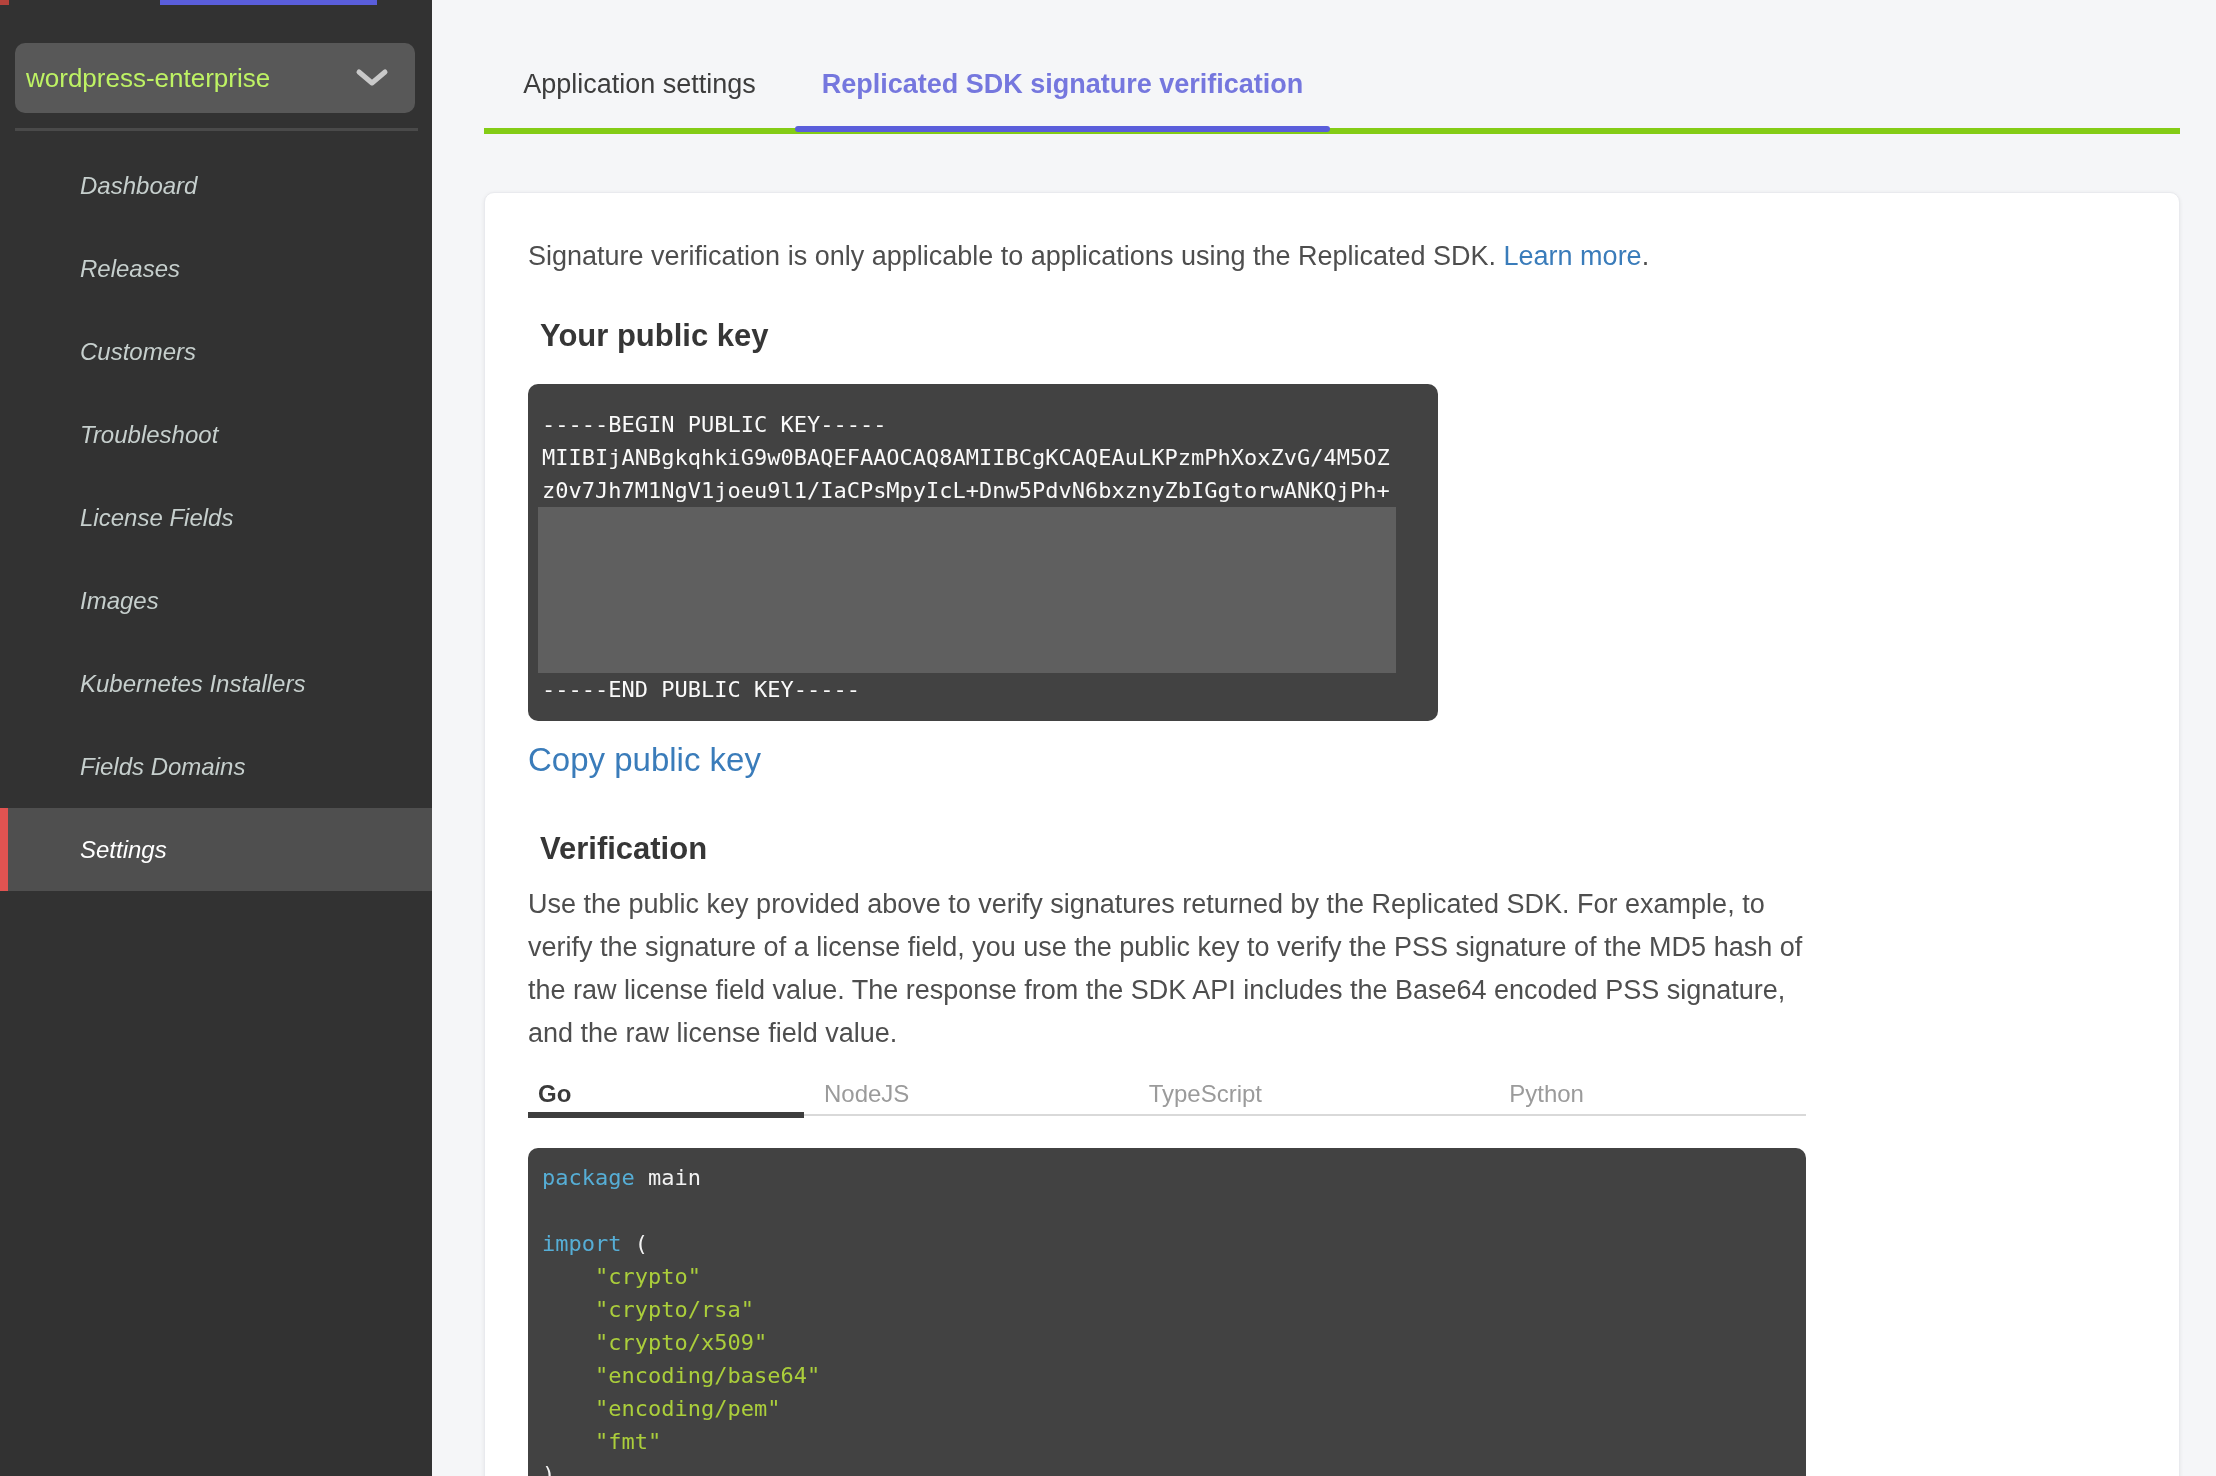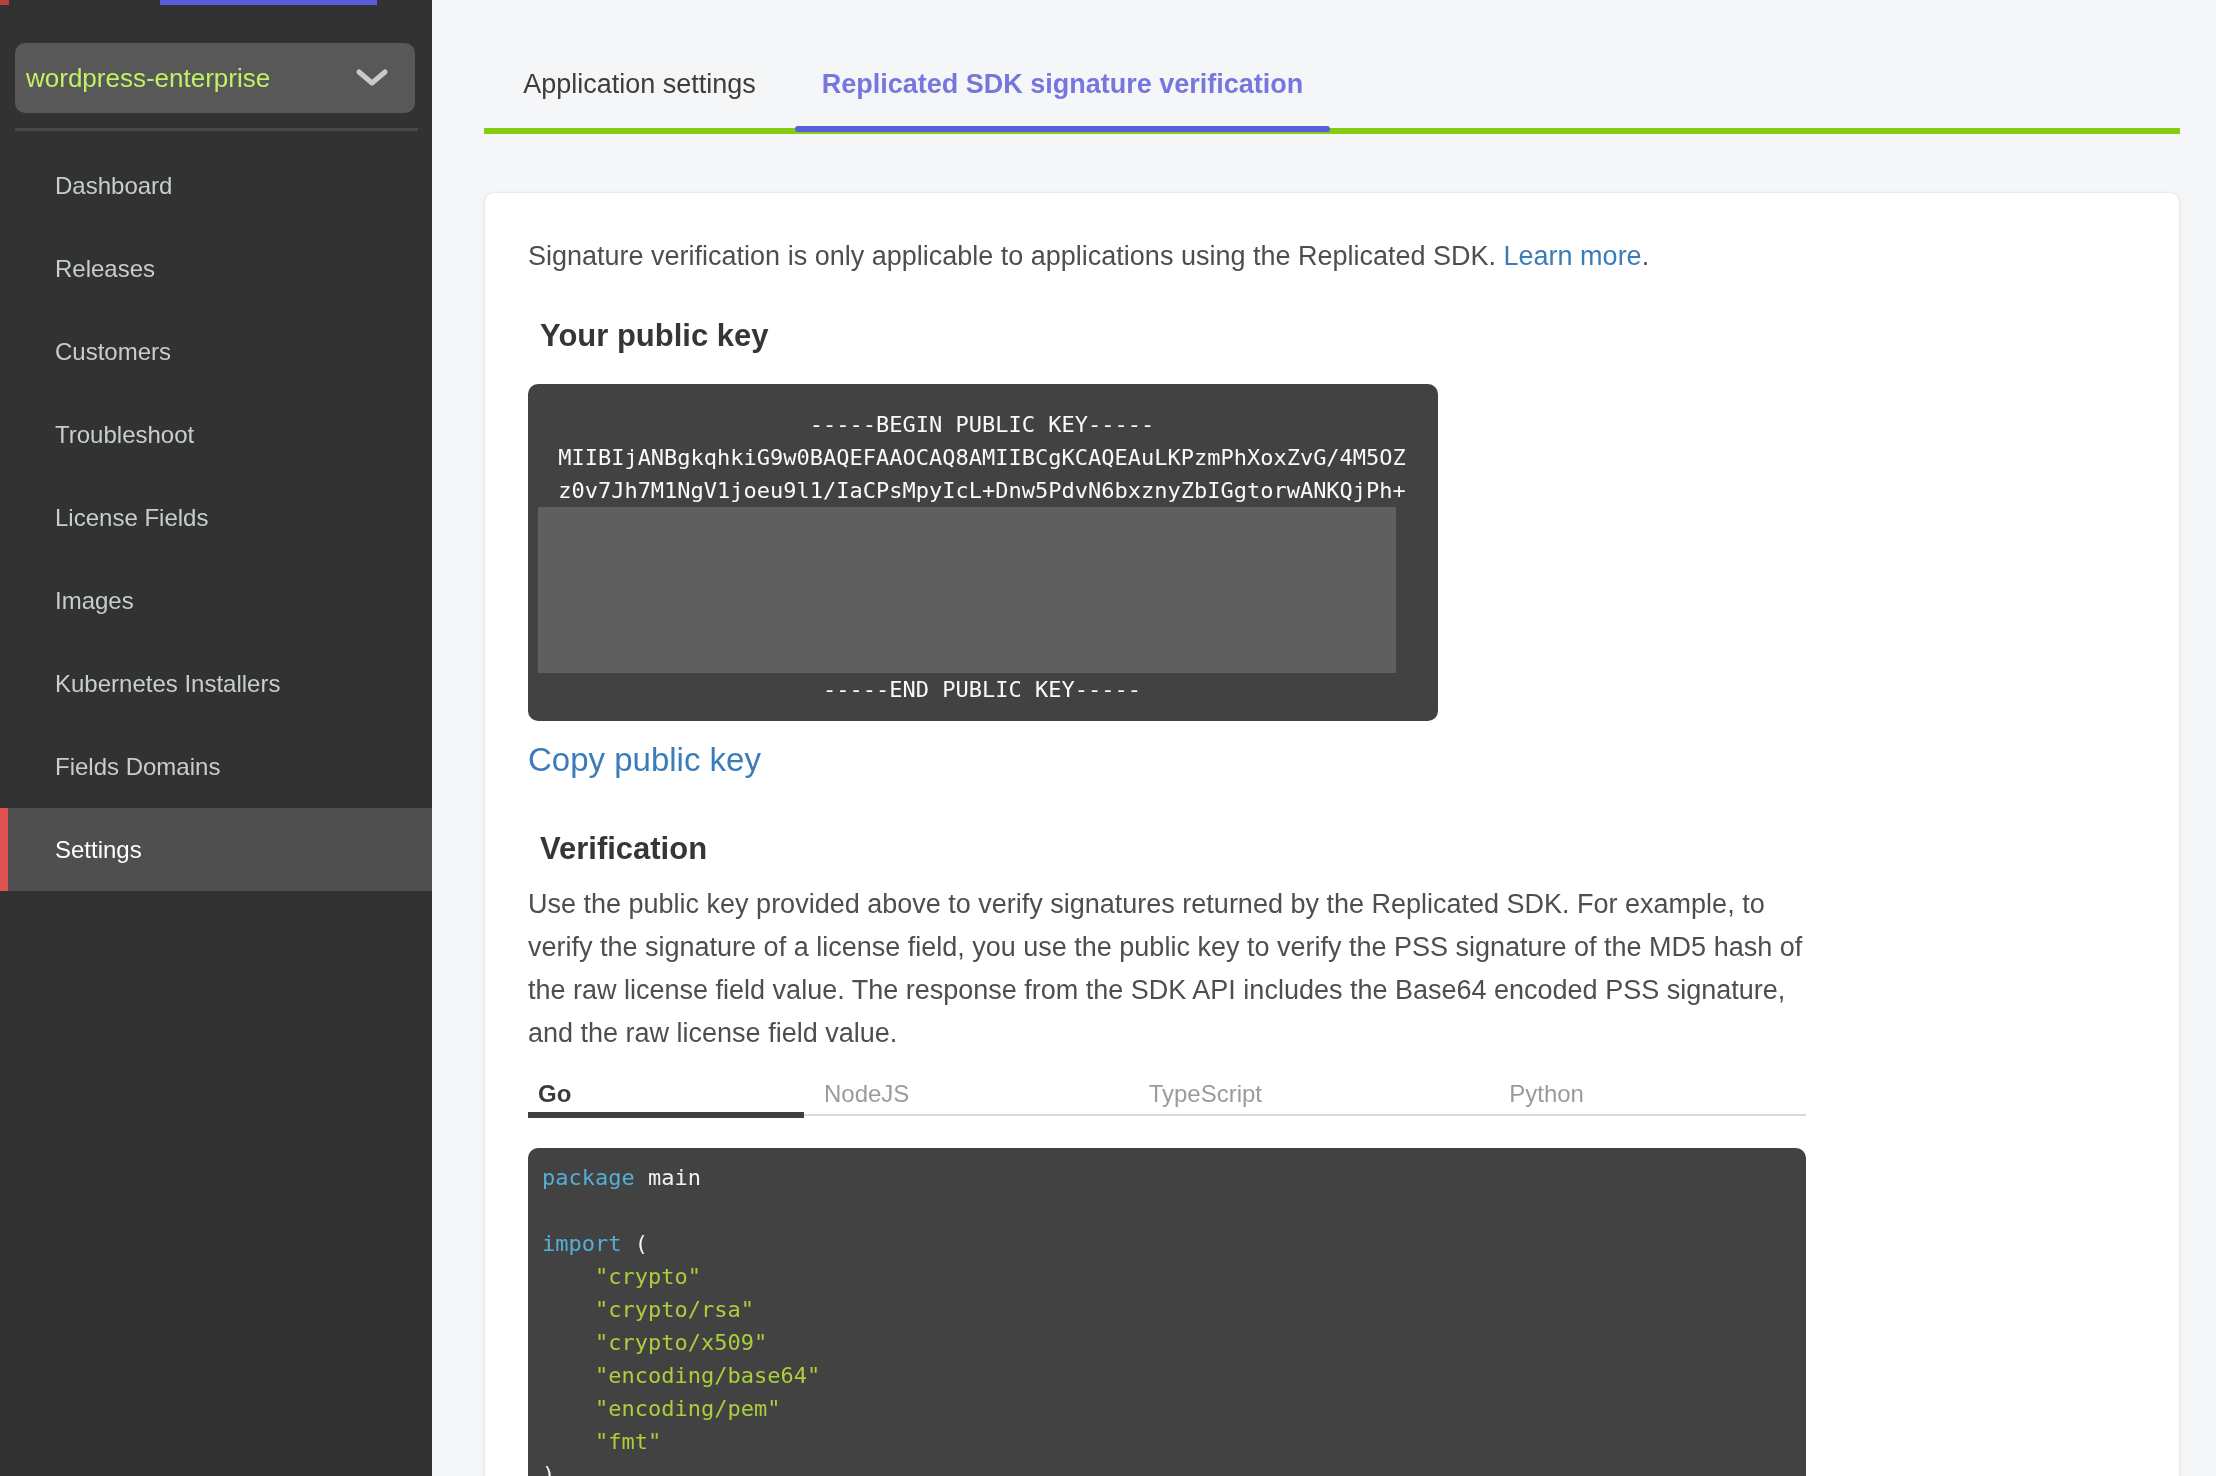--- a/index.html
+++ b/index.html
@@ -11,22 +11,22 @@
   .sidebar{position:absolute;left:0;top:0;width:432px;height:1476px;background:#323232;}
   .top-strip{position:absolute;left:0;top:0;width:432px;height:5px;background:#323232;}
   .strip-red{position:absolute;left:0;top:0;width:9px;height:5px;background:#b5433c;}
   .strip-indigo{position:absolute;left:160px;top:0;width:217px;height:5px;background:#5a5edb;}
   .app-selector{position:absolute;left:15px;top:43px;width:400px;height:70px;background:#585858;
                 border-radius:10px;display:flex;align-items:center;cursor:pointer;}
   .app-selector-label{color:#bef264;font-size:26px;padding-left:11px;flex:1;}
   .chevron{margin-right:26px;display:flex;align-items:center;}
   .sidebar-divider{position:absolute;left:15px;top:128px;width:403px;height:3px;background:#4a4a4a;}
   .nav{position:absolute;left:0;top:144px;width:432px;}
-  .nav-item{height:83px;display:flex;align-items:center;padding-left:55px;
-            color:#c6cfcd;font-size:24px;cursor:pointer;position:relative;}
+  .nav-item{height:83px;display:flex;align-items:center;padding-left:80px;
+            color:#c6cfcd;font-size:24px;cursor:pointer;position:relative;font-style:italic;}
   .nav-item.selected{background:#4f4f4f;color:#ffffff;}
   .nav-item.selected::before{content:"";position:absolute;left:0;top:0;width:8px;height:83px;background:#e05351;}
 
   
   .main{position:absolute;left:432px;top:0;width:1784px;height:1476px;background:#f5f6f8;}
   .tabs{position:absolute;left:52px;top:41px;width:1696px;height:93px;display:flex;
         border-bottom:6px solid #84cc16;}
   .tab{display:flex;align-items:center;justify-content:center;font-size:27px;color:#3d3d3d;
        cursor:pointer;position:relative;height:100%;}
   .tab-0{width:311px;}
@@ -38,21 +38,21 @@
   .card{position:absolute;left:52px;top:192px;width:1696px;height:1380px;background:#ffffff;
         border:1px solid #e9eaee;border-radius:10px;box-shadow:0 1px 4px rgba(0,0,0,.07);
         padding:42px 0 0 43px;}
   .intro{margin:0;font-size:27px;line-height:43px;color:#4e4e4e;width:1280px;}
   .link{color:#3a7cba;text-decoration:none;cursor:pointer;}
   h2{margin:12px;font-size:31px;line-height:40px;font-weight:700;color:#363636;}
   .h2-key{margin-top:38px;}
   .key-box{margin-top:28px;width:910px;height:337px;background:#424242;border-radius:10px;
            padding:24px 16px 15px 14px;}
   .mono{font-family:"DejaVu Sans Mono",monospace;font-size:22px;line-height:33px;color:#fafafa;
-        white-space:pre;text-align:center;}
+        white-space:pre;}
   .redaction{width:858px;height:166px;background:#5f5f5f;margin-left:-4px;}
   .copy-link{display:inline-block;margin-top:20px;font-size:33px;}
   .h2-verif{margin-top:50px;}
   .para{margin:14px 0 0 0;font-size:27px;line-height:43px;color:#4e4e4e;width:1280px;}
 
   .lang-tabs{position:relative;margin-top:17px;width:1278px;height:44px;border-bottom:2px solid #d9d9d9;}
   .lang-tab{position:absolute;bottom:6px;font-size:24px;color:#9b9b9b;cursor:pointer;white-space:nowrap;text-align:center;}
   .lang-tab-0{left:10px;color:#3a3a3a;font-weight:700;}
   .lang-tab-1{left:26.5%;transform:translateX(-50%);}
   .lang-tab-2{left:53%;transform:translateX(-50%);}

